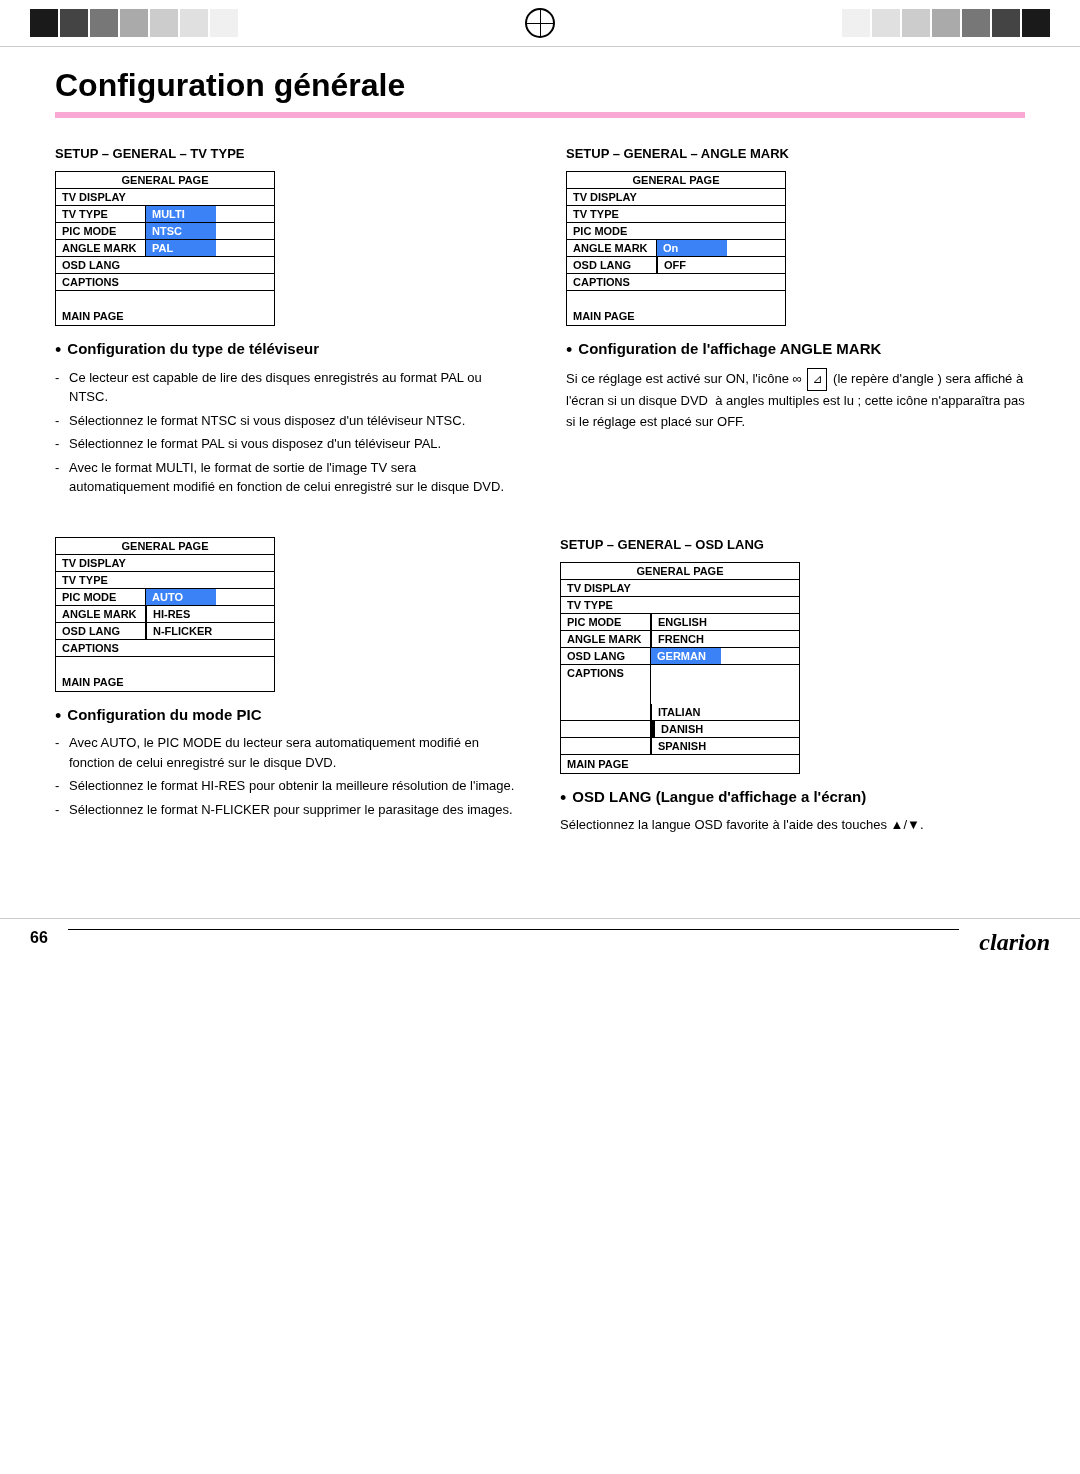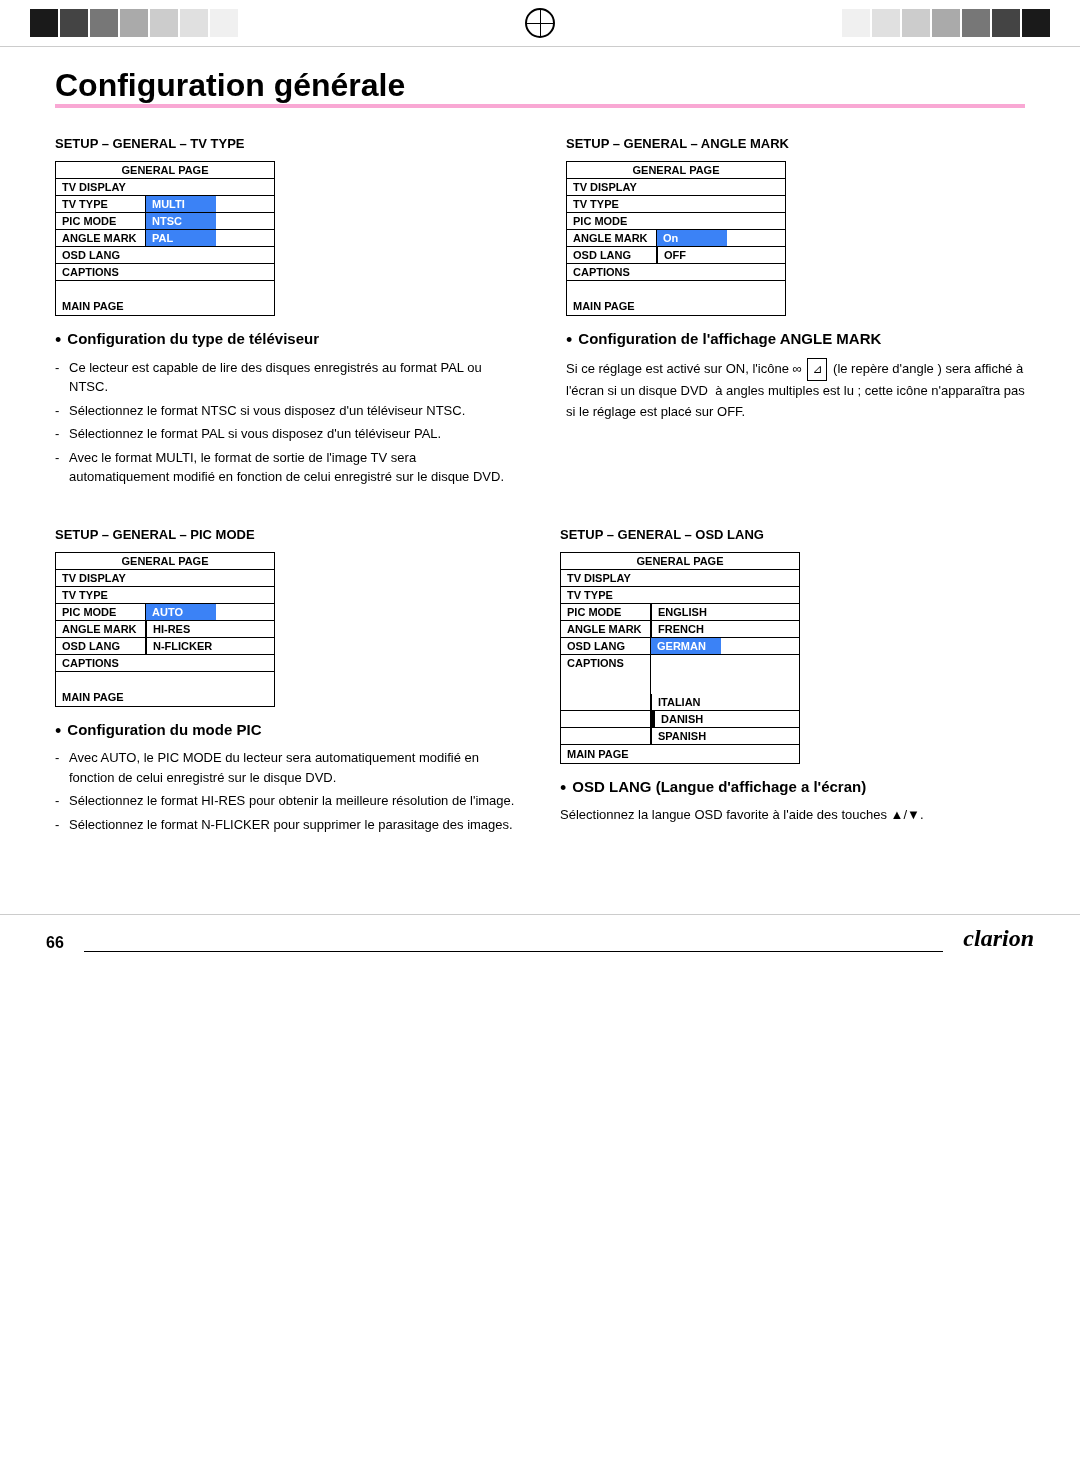--- a/index.html
+++ b/index.html
@@ -55,22 +55,22 @@
 
     
     .main-content {
       padding: 20px 55px 40px 55px;
     }
 
     
     .page-title {
       font-size: 32px;
       font-weight: bold;
-      border-bottom: 4px solid #f9a8d4;
-      padding-bottom: 0;
+      border-bottom: 6px solid #f9a8d4;
+      padding-bottom: 8px;
       margin-bottom: 28px;
     }
 
     
     .two-col {
       display: flex;
       gap: 52px;
       margin-bottom: 30px;
     }
     .col-left, .col-right {
@@ -165,22 +165,22 @@
       flex-shrink: 0;
     }
     .dot-bullet .text {
       font-size: 15px;
       font-weight: bold;
     }
 
     
     .bottom-bar {
       display: flex;
-      align-items: flex-end;
-      padding: 10px 46px;
+      align-items: flex-start;
+      padding: 10px 30px;
       border-top: 1px solid #ccc;
       margin-top: 10px;
       justify-content: space-between;
     }
 
     
     .clarion-text {
       font-family: serif;
       font-size: 24px;
       font-style: italic;
@@ -327,21 +327,20 @@
         <span>∞</span>
         <span class="indented-block">⊿</span>
         (le repère d'angle ) sera affiché à l'écran si un disque DVD &nbsp;à angles multiples est lu ; cette icône n'apparaîtra pas si le réglage est placé sur OFF.
       </div>
     </div>
   </div>
 
   <div class="bottom-two-col">
 
     <div class="col-left">
-      <div class="section-heading">SETUP – GENERAL – PIC MODE</div>
 
       <div class="menu-box">
         <div class="menu-box-title">GENERAL PAGE</div>
         <div class="menu-row">
           <div class="menu-cell">TV DISPLAY</div>
         </div>
         <div class="menu-row">
           <div class="menu-cell">TV TYPE</div>
         </div>
         <div class="menu-row">

